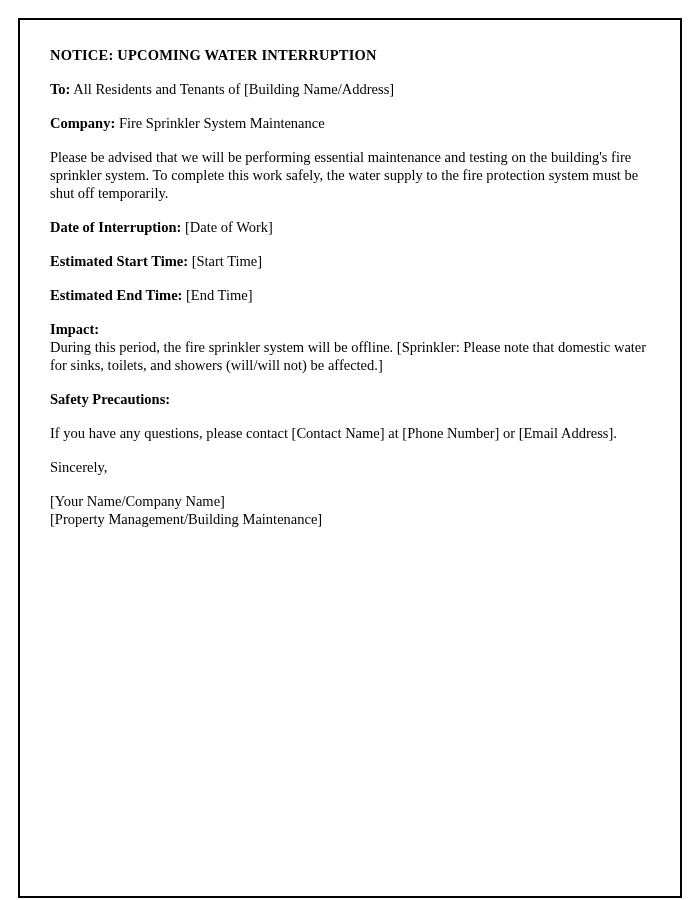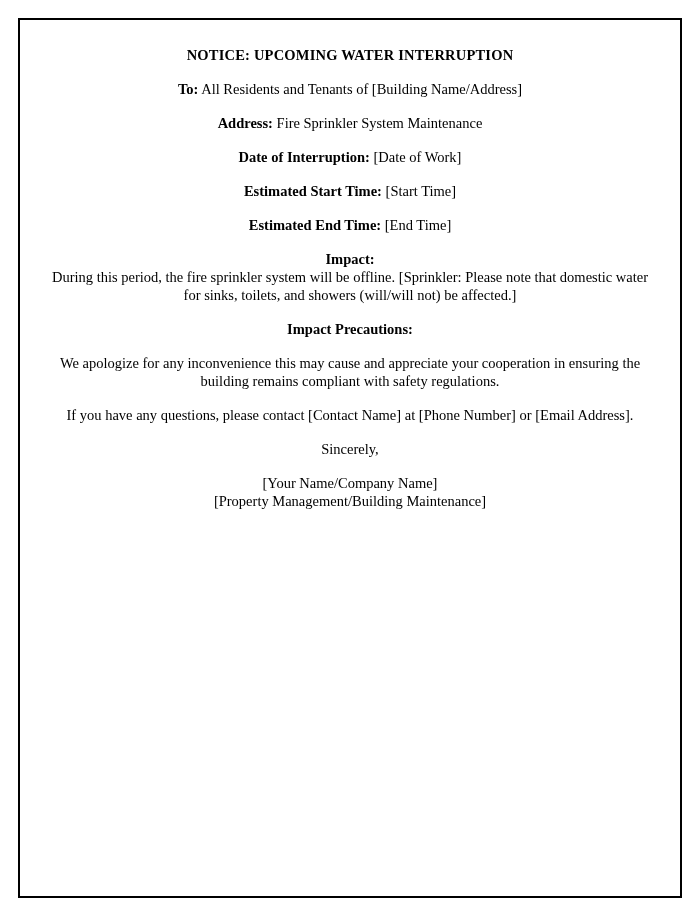--- a/index.html
+++ b/index.html
@@ -17,21 +17,20 @@
   .doc-frame {
     position: absolute;
     left: 18px;
     top: 18px;
     width: 664px;
     height: 880px;
     box-sizing: border-box;
     border: 2px solid #000000;
     padding: 26px 30px;
     overflow: hidden;
-    text-align: center;
   }
   .doc-frame p {
     margin: 0 0 16px 0;
     font-size: 14.5px;
     line-height: 18px;
   }
   .doc-title {
     font-weight: bold;
     font-size: 14.8px;
     letter-spacing: 0.2px;
@@ -43,34 +42,34 @@
 </head>
 <body>
 
 <div class="doc-frame">
 
   <p class="doc-title">NOTICE: UPCOMING WATER INTERRUPTION</p>
 
 
   <p><span class="lbl">To:</span> <span>All Residents and Tenants of [Building Name/Address]</span></p>
 
-  <p><span class="lbl">Address:</span> <span>Fire Sprinkler System Maintenance</span></p>
+  <p><span class="lbl">Company:</span> <span>Fire Sprinkler System Maintenance</span></p>
 
+  <p>Please be advised that we will be performing essential maintenance and testing on the building's fire sprinkler system. To complete this work safely, the water supply to the fire protection system must be shut off temporarily.</p>
 
   <p><span class="lbl">Date of Interruption:</span> <span>[Date of Work]</span></p>
 
   <p><span class="lbl">Estimated Start Time:</span> <span>[Start Time]</span></p>
 
   <p><span class="lbl">Estimated End Time:</span> <span>[End Time]</span></p>
 
   <p><span class="lbl">Impact:</span><br><span>During this period, the fire sprinkler system will be offline. [Sprinkler: Please note that domestic water for sinks, toilets, and showers (will/will not) be affected.]</span></p>
 
-  <p><span class="lbl">Impact Precautions:</span><br></p>
+  <p><span class="lbl">Safety Precautions:</span><br></p>
 
-  <p>We apologize for any inconvenience this may cause and appreciate your cooperation in ensuring the building remains compliant with safety regulations.</p>
 
   <p>If you have any questions, please contact [Contact Name] at [Phone Number] or [Email Address].</p>
 
   <p>Sincerely,</p>
 
   <p><span>[Your Name/Company Name]</span><br><span>[Property Management/Building Maintenance]</span></p>
 
 </div>
 
 </body></html>

